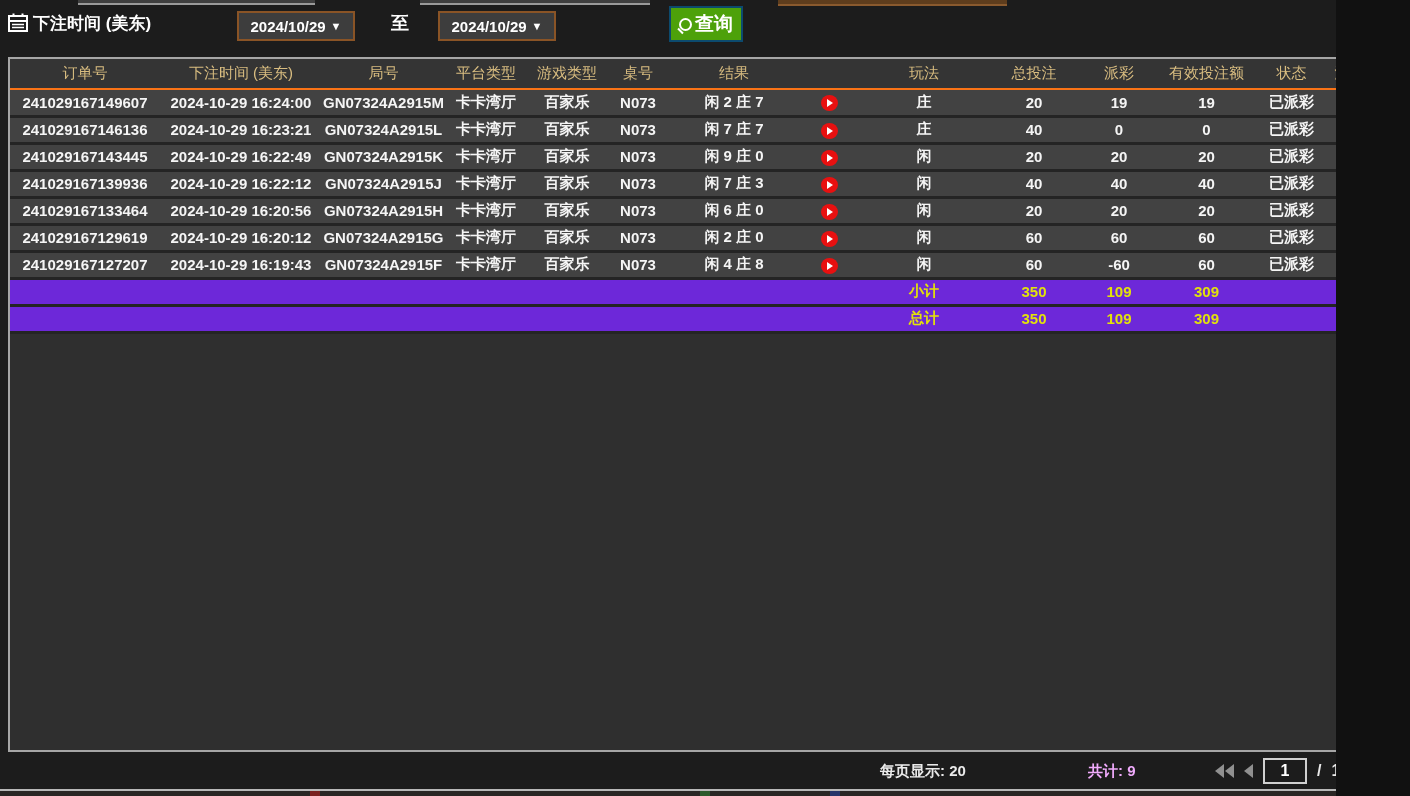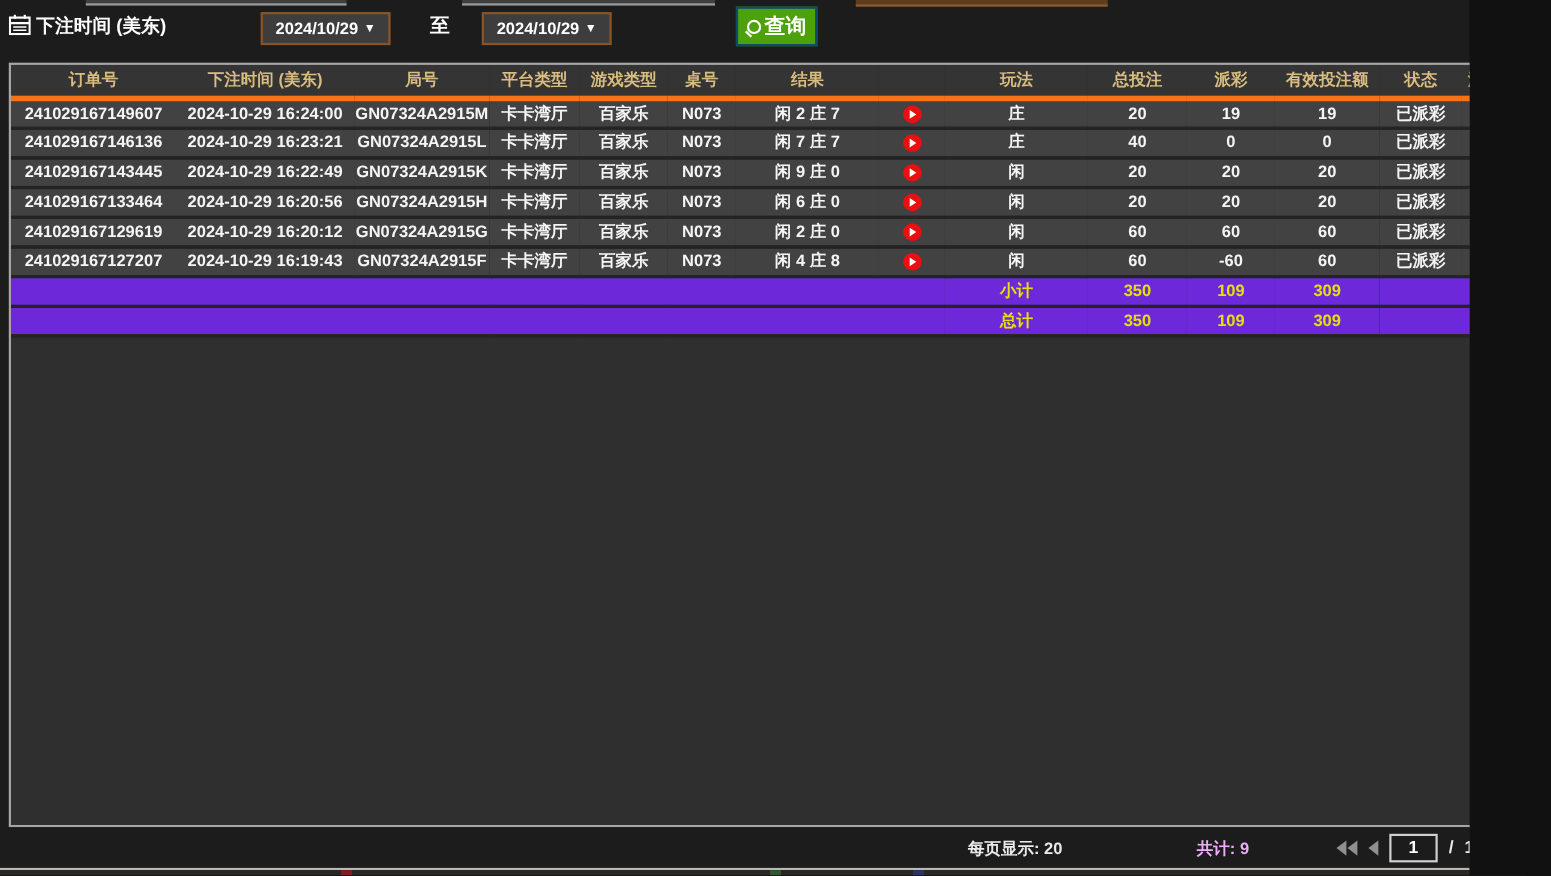--- a/index.html
+++ b/index.html
@@ -27,21 +27,21 @@
        box-sizing:border-box;flex:0 0 auto;}
   .mag::after{content:"";position:absolute;left:-4px;bottom:-3px;width:7px;height:2px;
               background:#fff;transform:rotate(45deg);}
 
   
   .table-wrap{position:absolute;left:8px;top:57px;width:1394px;height:695px;box-sizing:border-box;
               border:2px solid #a6a6a6;background:#2f2f2f;overflow:hidden;}
   table{width:1390px;border-collapse:collapse;table-layout:fixed;}
   th,td{padding:0;text-align:center;overflow:hidden;white-space:nowrap;}
   thead tr{height:30px;background:#343434;}
-  th{color:#d9bd80;font-size:15px;font-weight:700;border-bottom:5px solid #f97316;}
+  th{color:#d9bd80;font-size:15px;font-weight:400;border-bottom:2px solid #f97316;}
   tr.data-row{height:27px;background:#424242;}
   tr.data-row td{font-size:15px;color:#f5f5f5;border-bottom:3px solid #242424;}
   td.pay-red{color:#c01b1b;} td.pay-green{color:#4cd41c;} td.pay-white{color:#f5f5f5;}
   td.status-text{color:#2fd32f;}
   tr.sum-row{height:27px;background:#6d28d9;}
   tr.sum-row td{font-size:15px;color:#e2e20a;border-bottom:3px solid #242424;}
   .play-btn{display:inline-flex;align-items:center;justify-content:center;width:17px;height:16px;
             background:#e81010;border-radius:50%;cursor:pointer;vertical-align:middle;}
   .play-tri{width:0;height:0;border-top:4px solid transparent;border-bottom:4px solid transparent;
             border-left:6px solid #fff;margin-left:2px;}
@@ -182,20 +182,38 @@
                 <span class="play-tri"></span>
               </span></td>
             <td>闲</td>
             <td>20</td>
             <td class="pay-red">20</td>
             <td>20</td>
             <td class="status-text">已派彩</td>
             <td>-</td>
           </tr>
           <tr class="data-row">
+            <td>241029167139936</td>
+            <td>2024-10-29 16:22:12</td>
+            <td>GN07324A2915J</td>
+            <td>卡卡湾厅</td>
+            <td>百家乐</td>
+            <td>N073</td>
+            <td>闲 7 庄 3</td>
+            <td><span class="play-btn">
+                <span class="play-tri"></span>
+              </span></td>
+            <td>闲</td>
+            <td>40</td>
+            <td class="pay-red">40</td>
+            <td>40</td>
+            <td class="status-text">已派彩</td>
+            <td>-</td>
+          </tr>
+          <tr class="data-row">
             <td>241029167133464</td>
             <td>2024-10-29 16:20:56</td>
             <td>GN07324A2915H</td>
             <td>卡卡湾厅</td>
             <td>百家乐</td>
             <td>N073</td>
             <td>闲 6 庄 0</td>
             <td><span class="play-btn">
                 <span class="play-tri"></span>
               </span></td>

